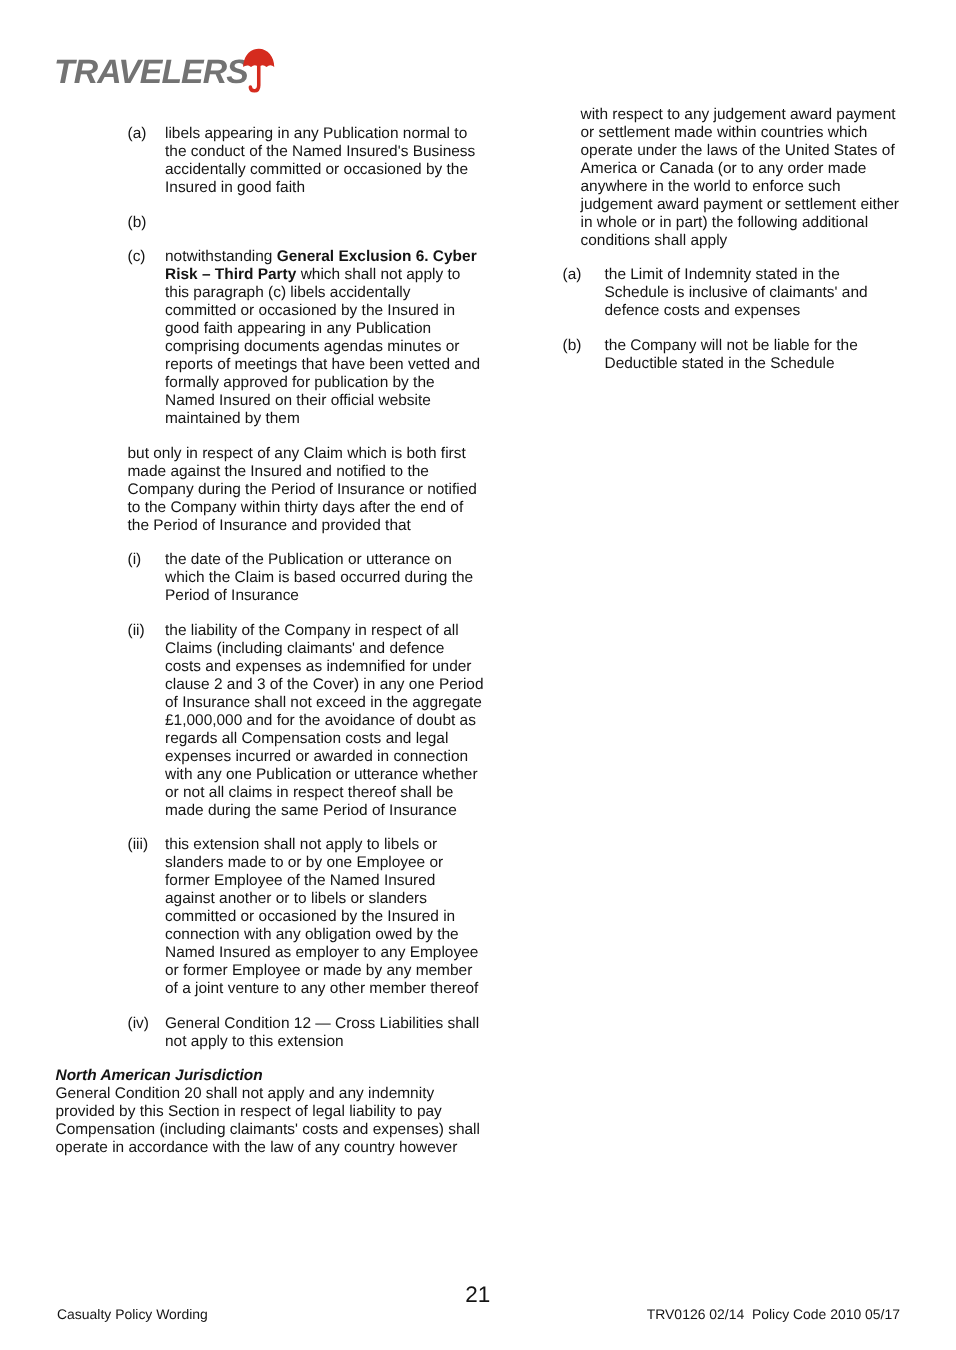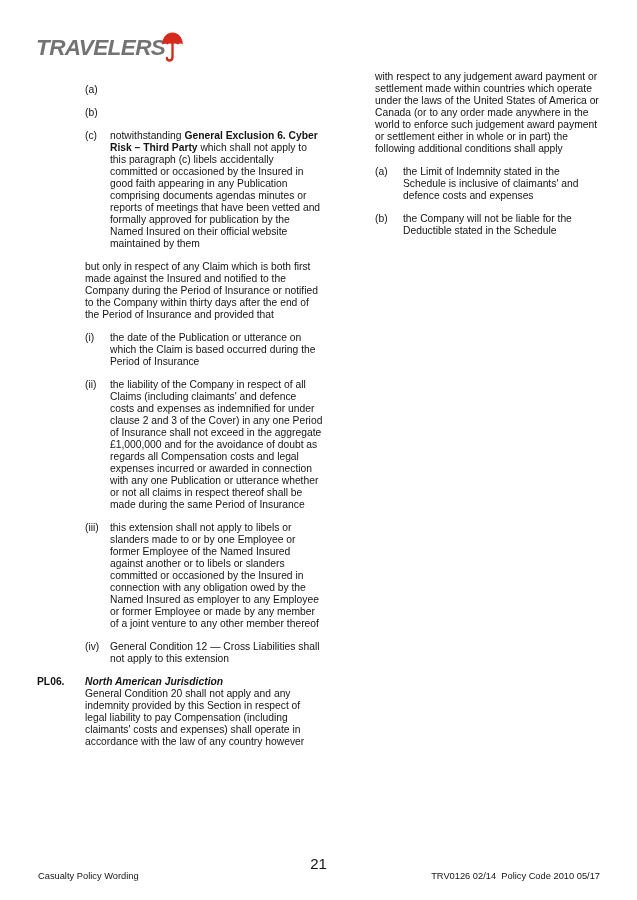--- a/index.html
+++ b/index.html
@@ -45,21 +45,21 @@
   .col-right { left: 375px; top: 71px; width: 229px; }
 
   .list { margin: 0; padding: 0; list-style: none; }
   .col-left .list { margin-left: 48px; }
   .item { display: flex; margin-bottom: 11px; }
   .item .marker { flex: 0 0 25px; }
   .col-right .item .marker { flex: 0 0 28px; }
   .item .text { flex: 1; }
 
   .para { margin: 0 0 11px 48px; }
-  .col-right .para { margin-left: 0; }
+  .col-right .para { margin-left: 12px; }
 
   strong, .bold { font-weight: bold; }
 
   .clause { display: flex; margin-top: 0; }
   .clause-num { flex: 0 0 48px; font-weight: bold; }
   .clause-heading { font-weight: bold; font-style: italic; }
 
   
   .page-number {
     position: absolute;
@@ -91,20 +91,21 @@
     <svg class="umbrella-svg" viewBox="0 0 24 30" xmlns="http://www.w3.org/2000/svg">
       <path d="M12 0.5 C6.2 0.5 2 5.6 2 12.2 Q4.5 10.1 7 12.2 Q9.5 10.1 12 12.2 Q14.5 10.1 17 12.2 Q19.5 10.1 22 12.2 C22 5.6 17.8 0.5 12 0.5 Z" fill="#d52b1e"></path>
       <path d="M12 11.5 L12 24 Q12 27.6 9.2 27.6 Q6.6 27.6 6.6 25.2" stroke-width="2.3" fill="none" stroke-linecap="round" stroke="#d52b1e"></path>
     </svg>
   </header>
 
   <section class="col col-left">
     <ol class="list">
       <li class="item">
         <span class="marker">(a)</span>
+        <span class="text">libels appearing in any Publication normal to the conduct of the Named Insured's Business accidentally committed or occasioned by the Insured in good faith</span>
       </li>
       <li class="item">
         <span class="marker">(b)</span>
       </li>
       <li class="item">
         <span class="marker">(c)</span>
         <span class="text"><span>notwithstanding </span><strong>General Exclusion 6. Cyber Risk – Third Party</strong><span> which shall not apply to this paragraph (c) libels accidentally committed or occasioned by the Insured in good faith appearing in any Publication comprising documents agendas minutes or reports of meetings that have been vetted and formally approved for publication by the Named Insured on their official website maintained by them</span></span>
       </li>
     </ol>
 
@@ -123,21 +124,20 @@
         <span class="marker">(iii)</span>
         <span class="text">this extension shall not apply to libels or slanders made to or by one Employee or former Employee of the Named Insured against another or to libels or slanders committed or occasioned by the Insured in connection with any obligation owed by the Named Insured as employer to any Employee or former Employee or made by any member of a joint venture to any other member thereof</span>
       </li>
       <li class="item">
         <span class="marker">(iv)</span>
         <span class="text">General Condition 12 — Cross Liabilities shall not apply to this extension</span>
       </li>
     </ol>
 
     <div class="clause">
-      <span class="clause-num">PL06.</span>
       <div class="clause-content">
         <div class="clause-heading">North American Jurisdiction</div>
         <div class="clause-text">General Condition 20 shall not apply and any indemnity provided by this Section in respect of legal liability to pay Compensation (including claimants' costs and expenses) shall operate in accordance with the law of any country however</div>
       </div>
     </div>
   </section>
 
   <section class="col col-right">
     <p class="para">with respect to any judgement award payment or settlement made within countries which operate under the laws of the United States of America or Canada (or to any order made anywhere in the world to enforce such judgement award payment or settlement either in whole or in part) the following additional conditions shall apply</p>
     <ol class="list">

